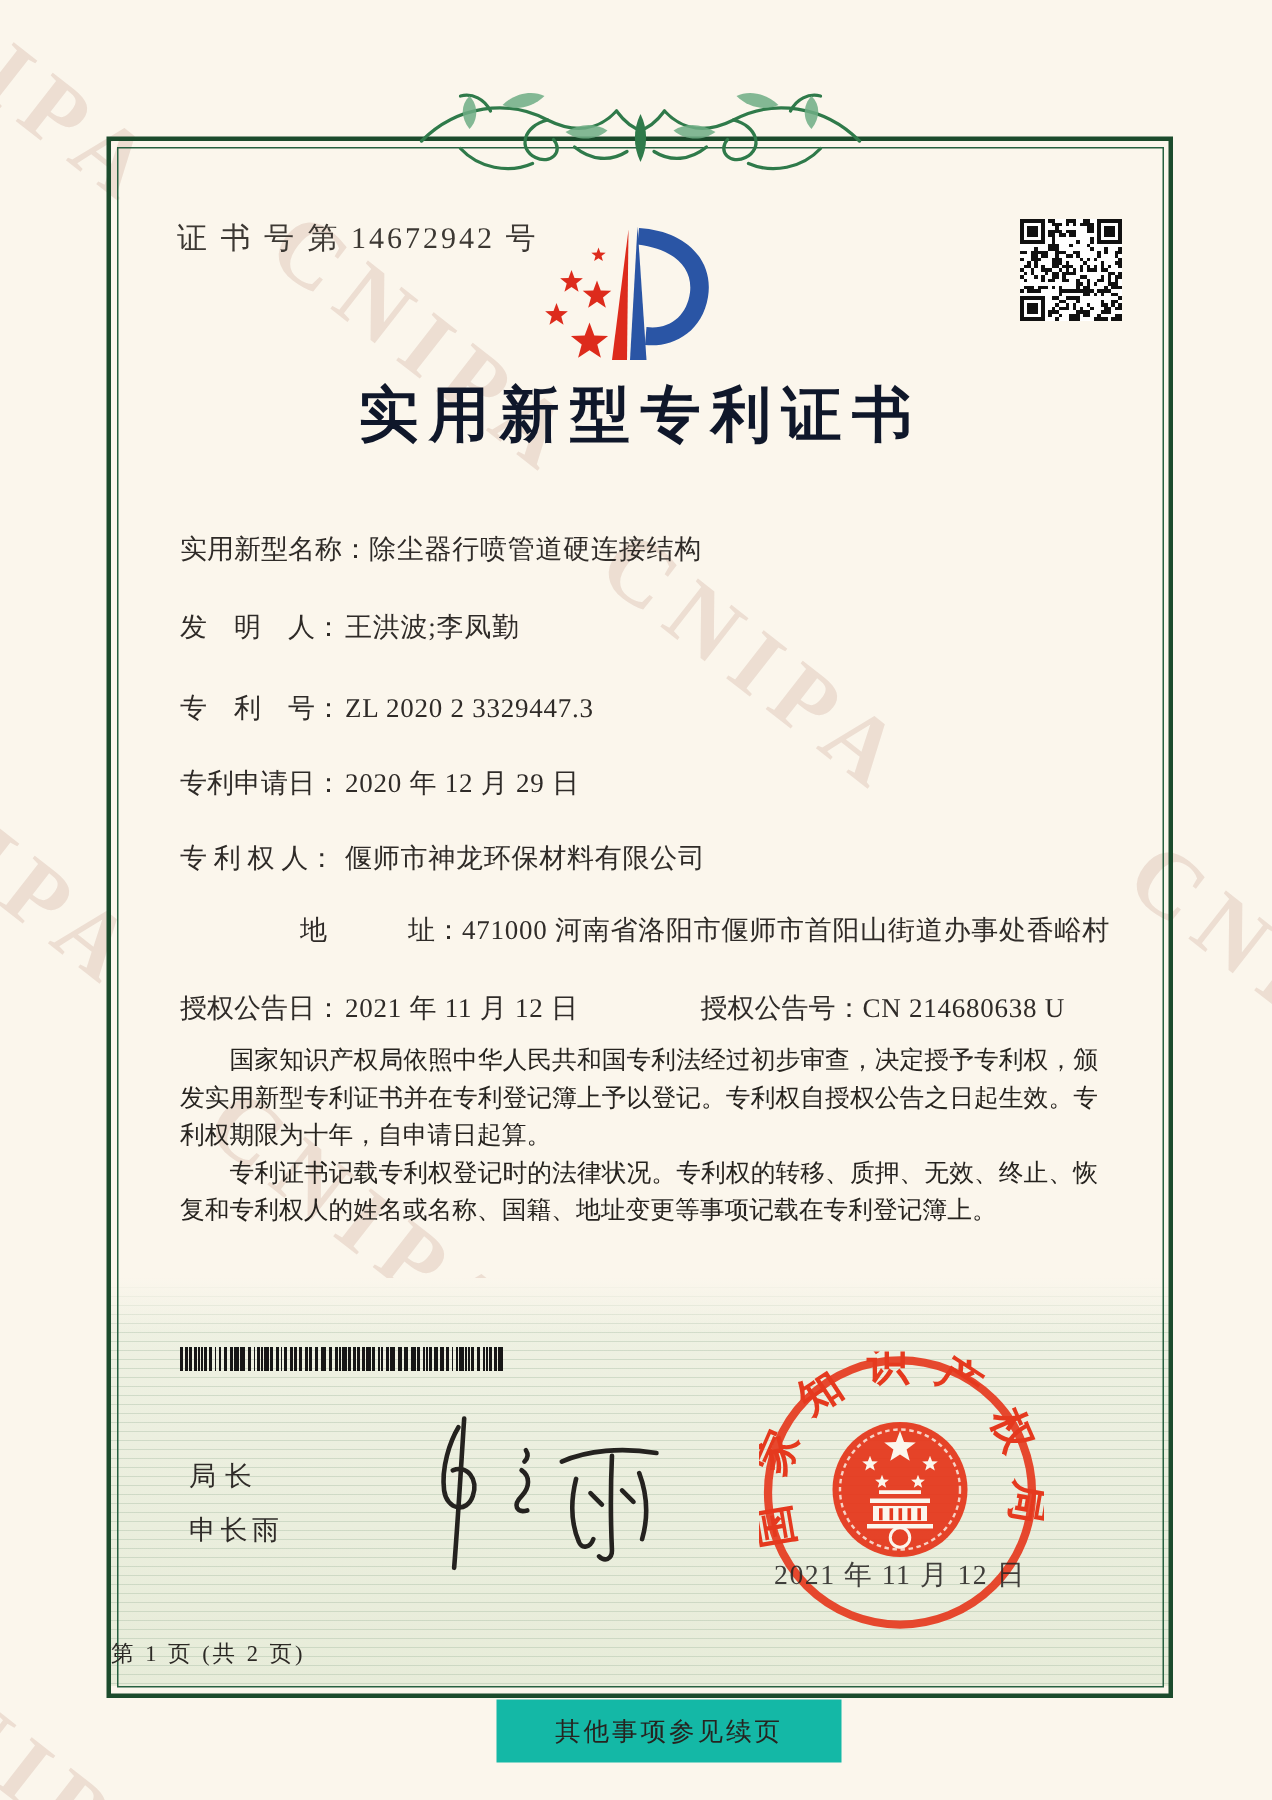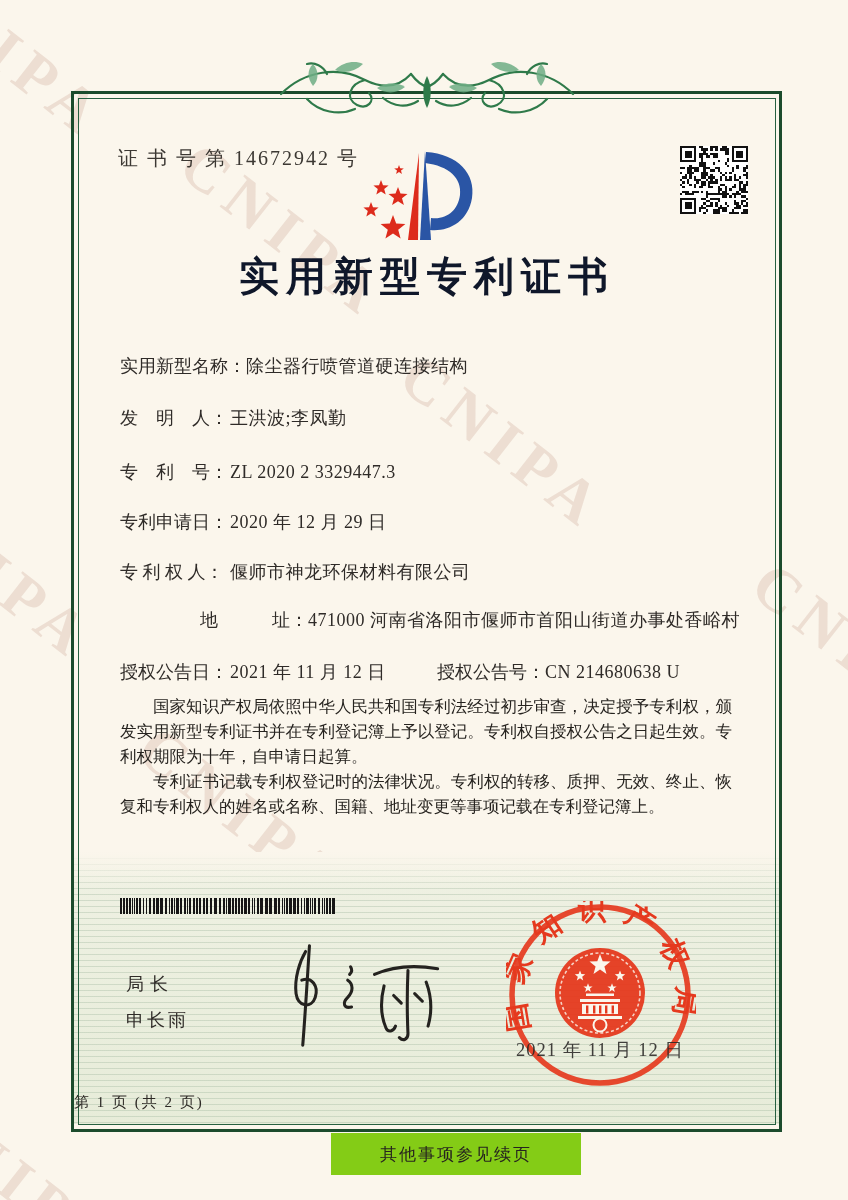--- a/index.html
+++ b/index.html
@@ -44,21 +44,21 @@
   .logo{position:absolute; z-index:5; left:352px; top:140px; width:140px; height:112px;}
   .qr{position:absolute; z-index:5; left:680px; top:146px; width:68px; height:68px;}
   .title{
     position:absolute; z-index:5; left:74px; top:249px; width:706px; margin:0;
     text-align:center; font-size:40px; font-weight:bold; letter-spacing:7px; color:#0f172a;
   }
   
   .field-row{position:absolute; z-index:5; left:120px; width:620px; font-size:18px; white-space:nowrap;}
   .f-label{display:inline-block; min-width:110px; white-space:pre;}
   .f-value{letter-spacing:.5px;}
-  .pair2{position:absolute; left:317px; top:0;}
+  .pair2{position:absolute; left:347px; top:0;}
   
   .body-text{
     position:absolute; z-index:5; left:120px; top:694px; width:612px;
     font-size:16.5px; line-height:25px; text-align:justify; color:#26231f;
   }
   .body-text p{margin:0; text-indent:2em;}
   
   .barcode{position:absolute; z-index:5; left:120px; top:898px; width:216px; height:16px;}
   .sig-role{position:absolute; z-index:5; left:126px; top:972px; font-size:18px; letter-spacing:6px;text-align:center;}
   .sig-name{position:absolute; z-index:5; left:126px; top:1008px; font-size:18px; letter-spacing:3px;text-align:center;}
@@ -66,22 +66,22 @@
   .seal{position:absolute; z-index:6; left:506px; top:901px; width:190px; height:190px;}
   .seal-date{
     position:absolute; z-index:7; left:508px; top:1037px; width:184px;
     text-align:center; font-size:18.5px; color:rgba(40,38,36,.88); letter-spacing:1px; white-space:nowrap;
   }
   .page-info{
     position:absolute; z-index:5; left:74px; top:1093px; width:706px;
     text-align:left; font-size:15px; letter-spacing:2px; color:#2c2925;
   }
   .cont-box{
-    position:absolute; z-index:5; left:331px; top:1133px; width:250px; height:42px;
-    background:#84cc16; display:flex; align-items:center; justify-content:center;
+    position:absolute; z-index:5; left:331px; top:1133px; width:230px; height:42px;
+    background:#14b8a6; display:flex; align-items:center; justify-content:center;
   }
   .cont-note{font-size:17px; letter-spacing:2px; color:#26231f;}
 </style>
 </head>
 <body>
 
 <div class="page">
 
   <span class="wm" style="left:-70px;top:-52px;">CNIPA</span>
   <span class="wm" style="left:210px;top:128px;">CNIPA</span>

